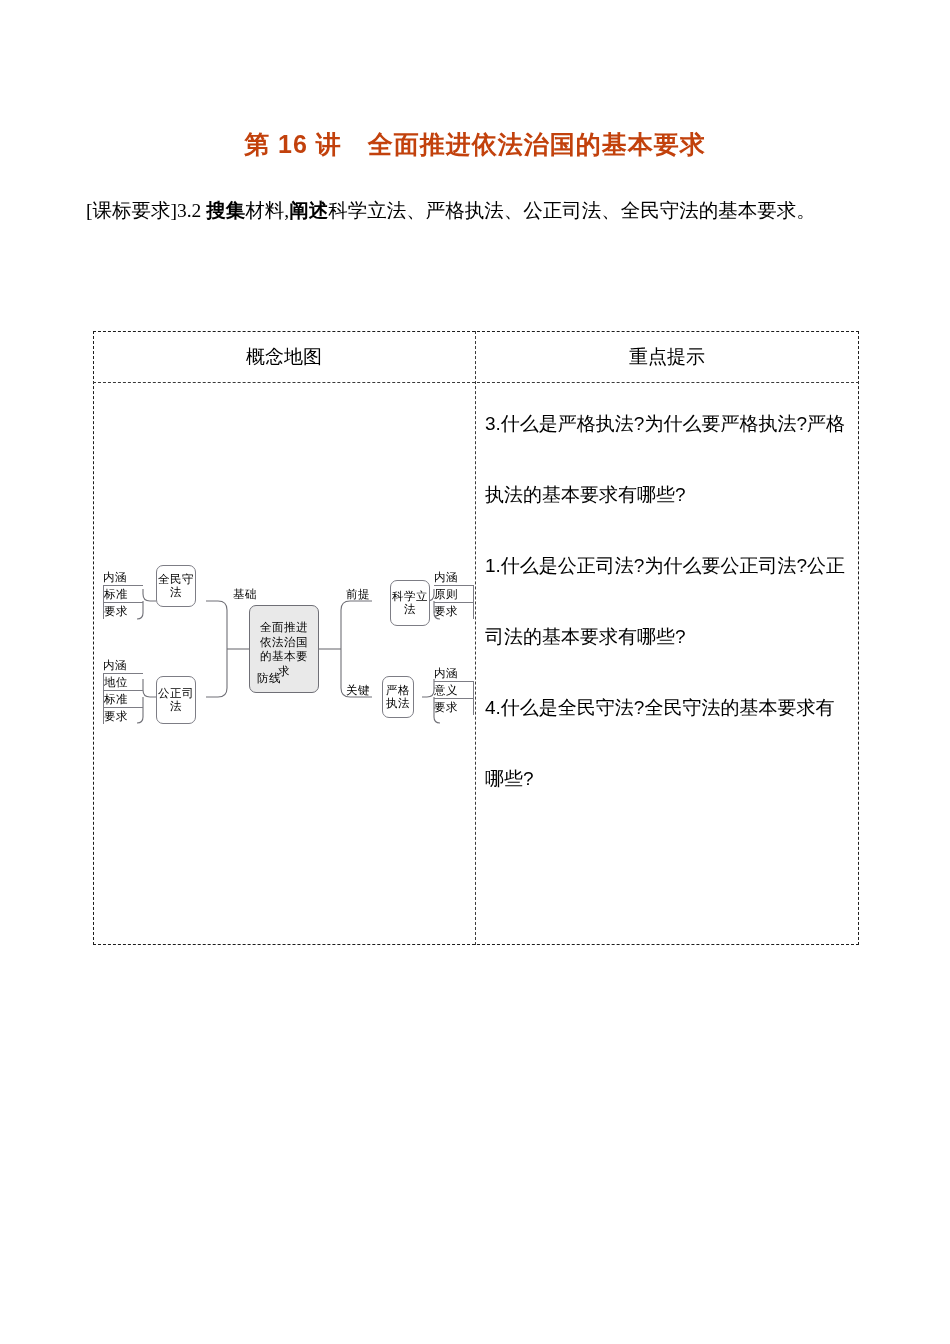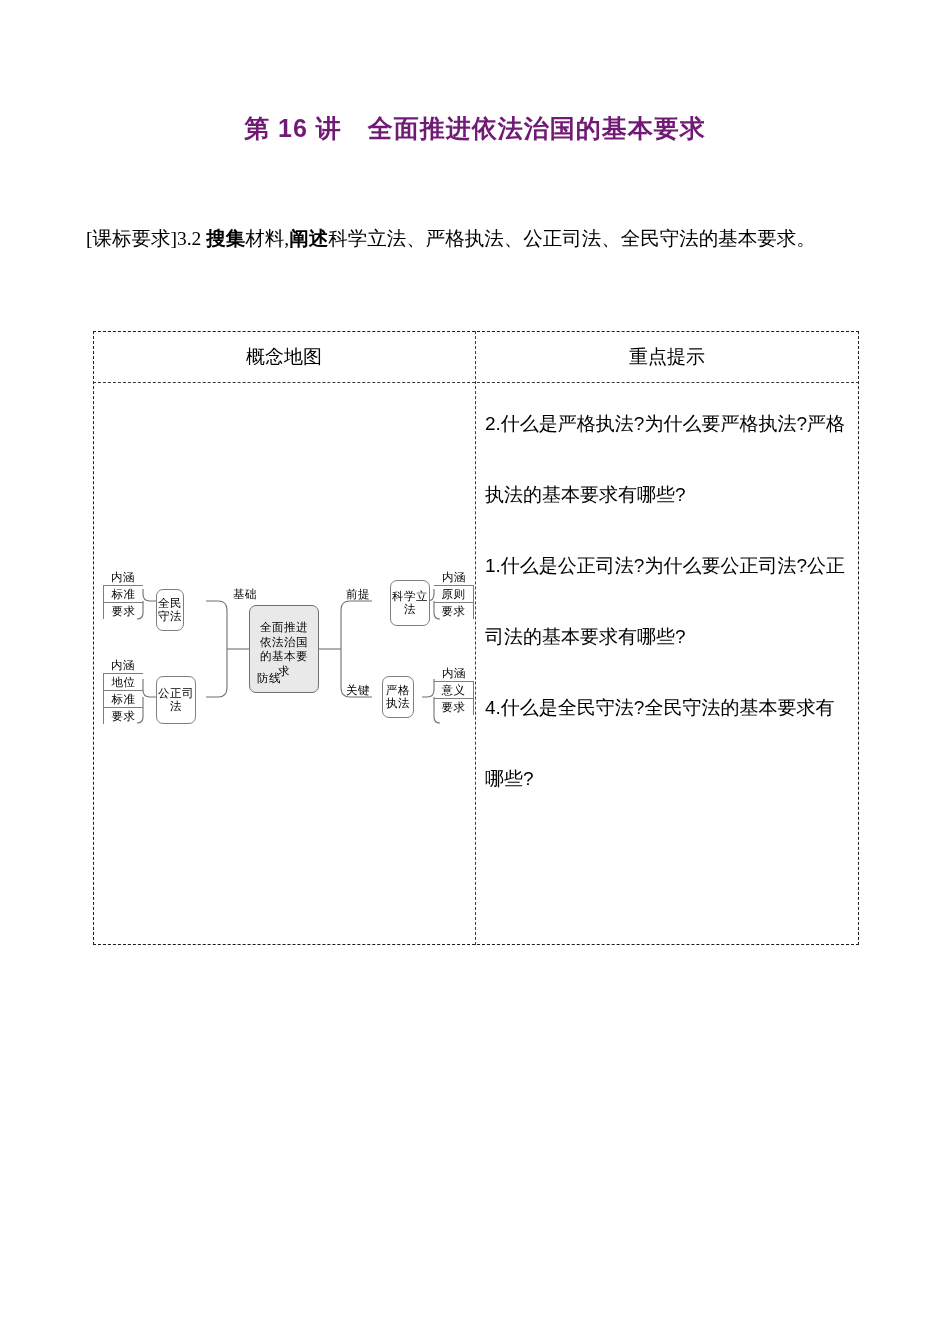--- a/index.html
+++ b/index.html
@@ -13,36 +13,36 @@
     position: relative;
     font-family: "Liberation Serif", "DejaVu Serif", serif;
     color: #000000;
     overflow: hidden;
   }
 
   
   .page-title {
     position: absolute;
     left: 0;
-    top: 112px;
+    top: 128px;
     width: 950px;
     text-align: center;
     font-family: "Liberation Sans", "DejaVu Sans", sans-serif;
     font-weight: bold;
     font-size: 25px;
     letter-spacing: 1px;
-    color: #701a75;
+    color: #c2410c;
     white-space: pre;
   }
 
   
   .standard-req {
     position: absolute;
     left: 86px;
-    top: 216px;
+    top: 188px;
     width: 790px;
     font-size: 19.5px;
     line-height: 46px;
     text-align: justify;
     text-justify: inter-character;
   }
   .standard-req .bold { font-weight: bold; }
 
   
   .concept-table {
@@ -123,21 +123,21 @@
     background: #e9e9e9;
     border-color: #6f6f76;
     font-size: 11.5px;
     line-height: 14.5px;
   }
   .sub-stack {
     position: absolute;
     box-sizing: border-box;
     font-size: 11.5px;
     line-height: 16px;
-    text-align: center;
+    text-align: left;
     letter-spacing: 0.5px;
   }
   .sub-stack .sub-row {
     height: 16px;
     line-height: 16px;
   }
   .sub-stack.left-stack .sub-row  { border-bottom: 1.1px solid #7d7d85; }
   .sub-stack.left-stack .sub-row:first-child { border-bottom: 1.1px solid #7d7d85; }
   .sub-stack.left-stack .sub-row.mid  { border-left: 1.1px solid #7d7d85; }
   .sub-stack.left-stack .sub-row.last { border-left: 1.1px solid #7d7d85; border-bottom: none; }
@@ -164,21 +164,21 @@
 <div class="concept-table">
 
   <div class="tbl-outer"></div>
   <div class="tbl-hline"></div>
   <div class="tbl-vline"></div>
 
   <div class="th-cell th-right">重点提示</div>
   <div class="th-cell th-left">概念地图</div>
 
   <div class="key-points">
-    <div class="kp-item">2.什么是严格执法?为什么要严格执法?严格执法的基本要求有哪些?</div>
+    <div class="kp-item">3.什么是严格执法?为什么要严格执法?严格执法的基本要求有哪些?</div>
     <div class="kp-item">1.什么是公正司法?为什么要公正司法?公正司法的基本要求有哪些?</div>
     <div class="kp-item">4.什么是全民守法?全民守法的基本要求有哪些?</div>
   </div>
 
   <div class="diagram">
 
     <svg width="382" height="200" viewBox="0 0 382 200">
       <g fill="none" stroke="#6f6f76" stroke-width="1.1">
 
         <path d="M 156 100 L 134 100"></path>
@@ -198,21 +198,21 @@
         <path d="M 341 52 L 341 64 Q 341 70 347 70"></path>
         <path d="M 329 148 L 334 148 Q 341 148 341 141 L 341 130"></path>
         <path d="M 341 148 L 341 168 Q 341 174 347 174"></path>
       </g>
     </svg>
 
     <div class="node-box node-center" style="left:156px; top:56px; width:70px; height:88px; padding:0 10px;">全面推进依法治国的基本要求</div>
 
     <div class="edge-label" style="left:140px; top:38px;">基础</div>
 
-    <div class="node-box" style="left:63px; top:40px; width:28px; height:42px;">全民守法</div>
+    <div class="node-box" style="left:63px; top:16px; width:40px; height:42px;">全民守法</div>
 
     <div class="sub-stack left-stack" style="left:10px; top:20px; width:40px;">
       <div class="sub-row">内涵</div>
       <div class="sub-row mid">标准</div>
       <div class="sub-row last">要求</div>
     </div>
 
     <div class="edge-label" style="left:140px; top:122px;margin-left:24px;">防线</div>
 
     <div class="node-box" style="left:63px; top:127px; width:40px; height:48px;">公正司法</div>

